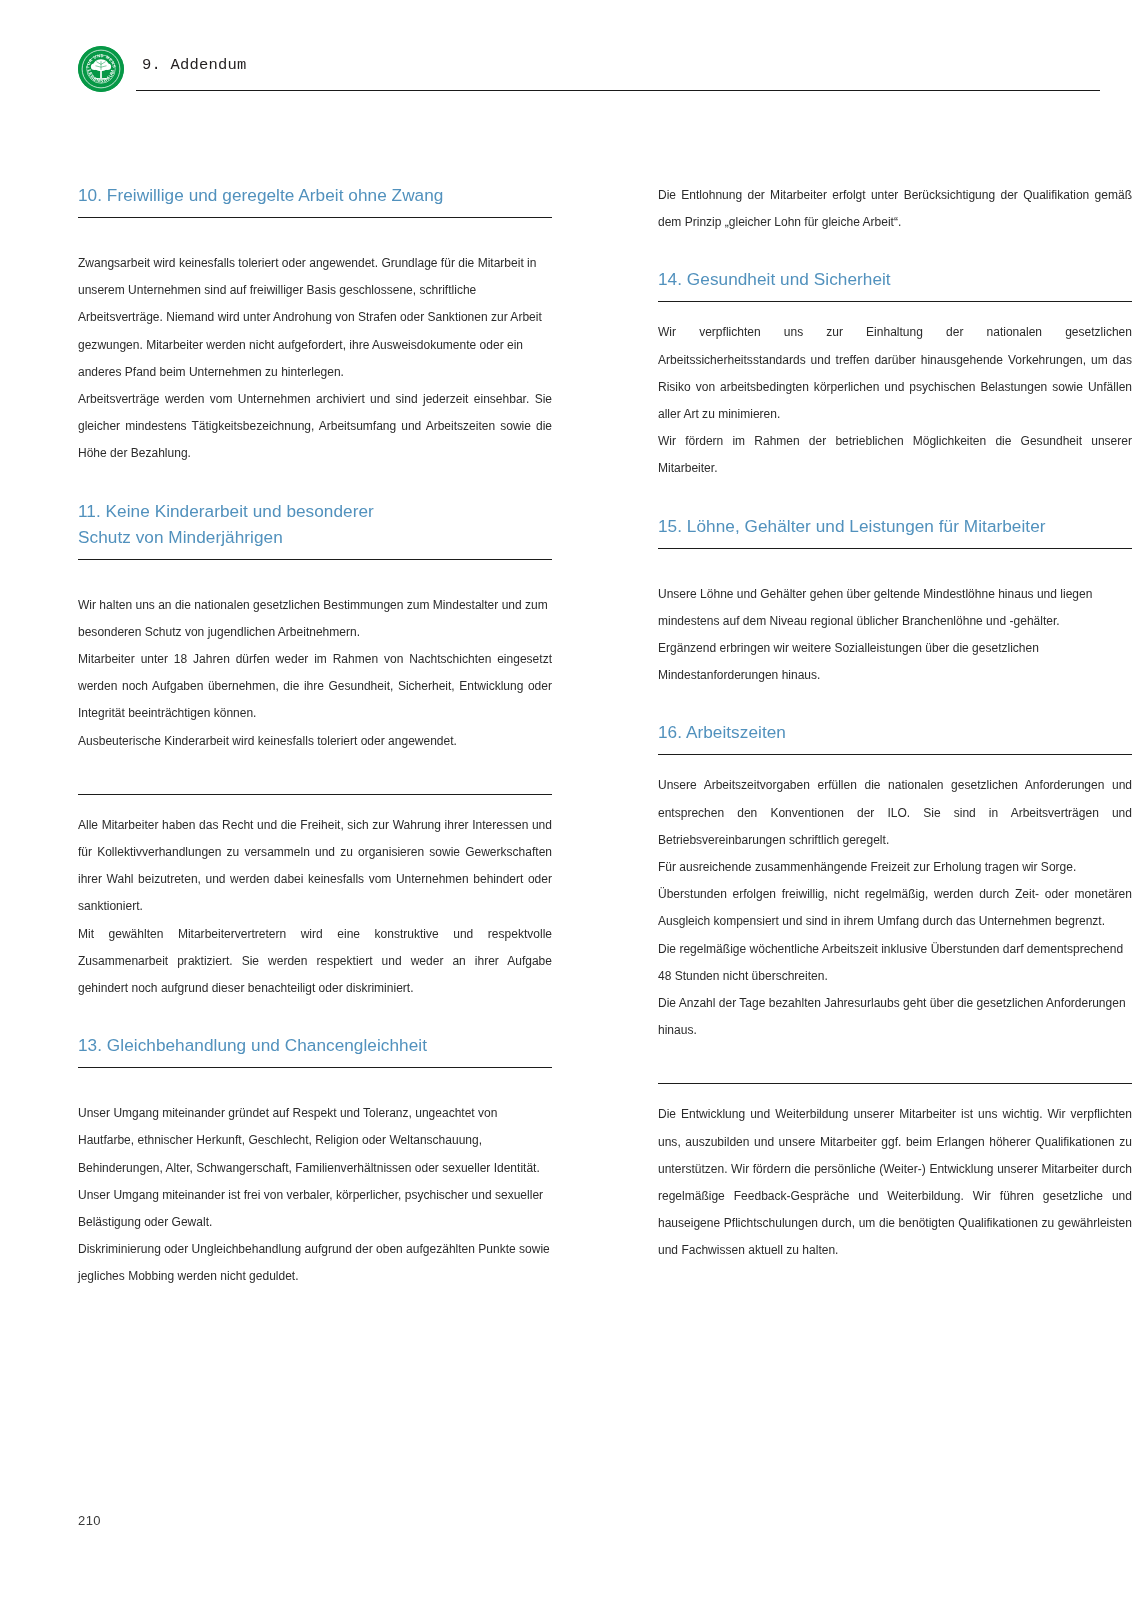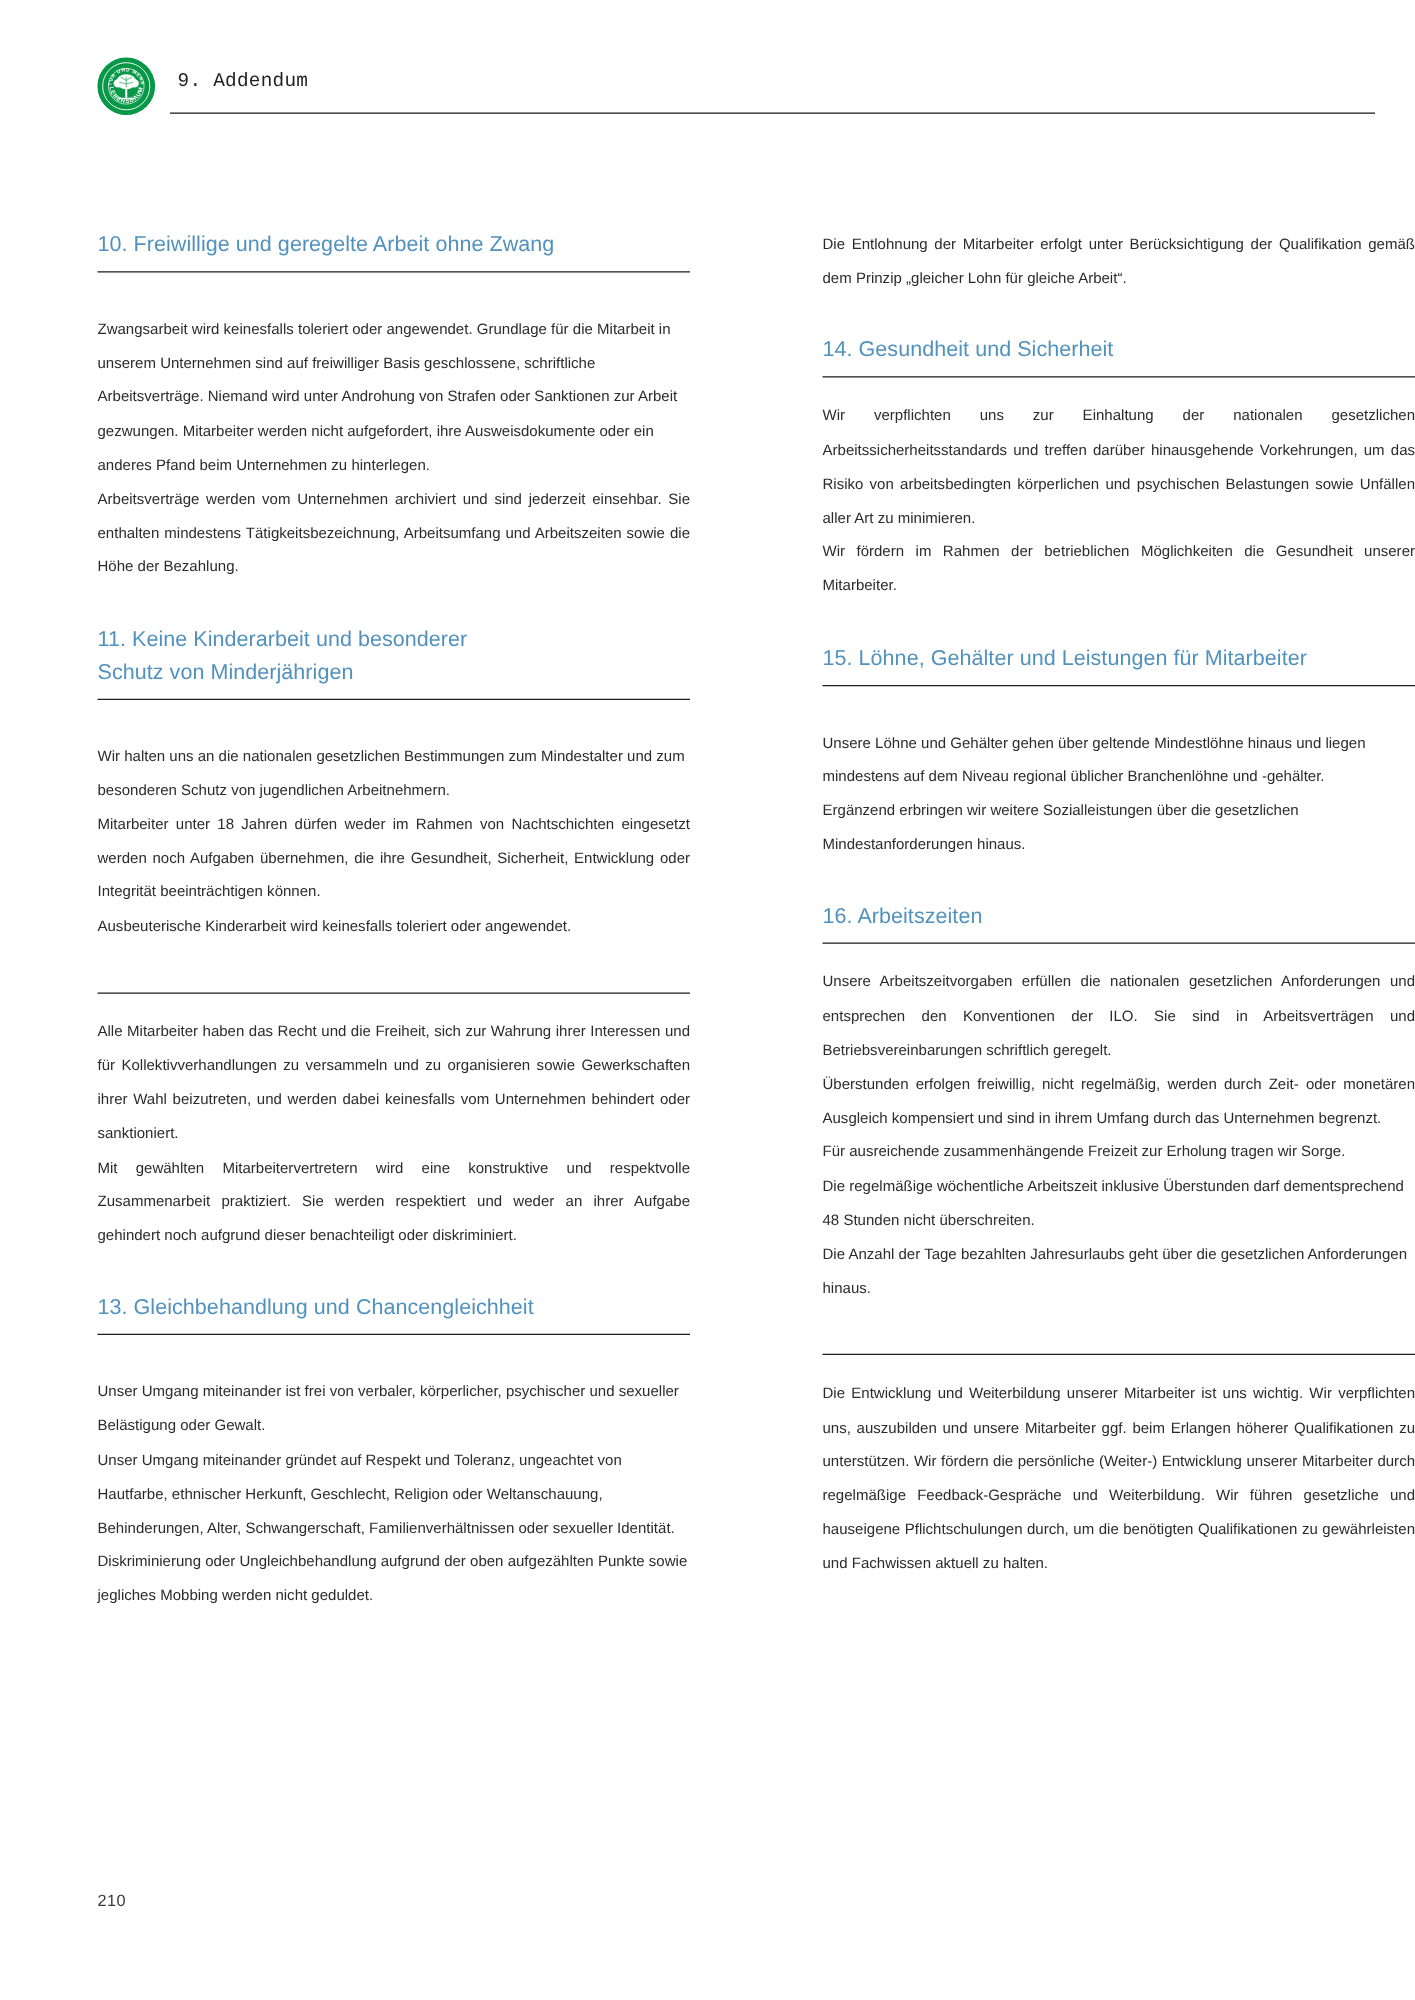--- a/index.html
+++ b/index.html
@@ -153,21 +153,21 @@
   <div class="columns">
 
     <div class="col">
 
       <div class="section">
         <h2 class="sec-title">
           <span class="ln">10. Freiwillige und geregelte Arbeit ohne Zwang</span>
         </h2>
         <div class="sec-rule"></div>
         <p class="para left">Zwangsarbeit wird keinesfalls toleriert oder angewendet. Grundlage für die Mitarbeit in unserem Unternehmen sind auf freiwilliger Basis geschlossene, schriftliche Arbeitsverträge. Niemand wird unter Androhung von Strafen oder Sanktionen zur Arbeit gezwungen. Mitarbeiter werden nicht aufgefordert, ihre Ausweisdokumente oder ein anderes Pfand beim Unternehmen zu hinterlegen.</p>
-        <p class="para">Arbeitsverträge werden vom Unternehmen archiviert und sind jederzeit einsehbar. Sie enthalten mindestens Tätigkeitsbezeichnung, Arbeitsumfang und Arbeitszeiten sowie die Höhe der Bezahlung.</p>
+        <p class="para">Arbeitsverträge werden vom Unternehmen archiviert und sind jederzeit einsehbar. Sie gleicher mindestens Tätigkeitsbezeichnung, Arbeitsumfang und Arbeitszeiten sowie die Höhe der Bezahlung.</p>
       </div>
 
       <div class="gap-sec"></div>
 
       <div class="section">
         <h2 class="sec-title">
           <span class="ln">11. Keine Kinderarbeit und besonderer</span>
           <span class="ln">Schutz von Minderjährigen</span>
         </h2>
         <div class="sec-rule"></div>
@@ -184,22 +184,22 @@
         <p class="para">Mit gewählten Mitarbeitervertretern wird eine konstruktive und respektvolle Zusammenarbeit praktiziert. Sie werden respektiert und weder an ihrer Aufgabe gehindert noch aufgrund dieser benachteiligt oder diskriminiert.</p>
       </div>
 
       <div class="gap-sec"></div>
 
       <div class="section">
         <h2 class="sec-title">
           <span class="ln">13. Gleichbehandlung und Chancengleichheit</span>
         </h2>
         <div class="sec-rule"></div>
+        <p class="para left">Unser Umgang miteinander gründet auf Respekt und Toleranz, ungeachtet von Hautfarbe, ethnischer Herkunft, Geschlecht, Religion oder Weltanschauung, Behinderungen, Alter, Schwangerschaft, Familienverhältnissen oder sexueller Identität.</p>
         <p class="para left">Unser Umgang miteinander ist frei von verbaler, körperlicher, psychischer und sexueller Belästigung oder Gewalt.</p>
-        <p class="para left">Unser Umgang miteinander gründet auf Respekt und Toleranz, ungeachtet von Hautfarbe, ethnischer Herkunft, Geschlecht, Religion oder Weltanschauung, Behinderungen, Alter, Schwangerschaft, Familienverhältnissen oder sexueller Identität.</p>
         <p class="para left">Diskriminierung oder Ungleichbehandlung aufgrund der oben aufgezählten Punkte sowie jegliches Mobbing werden nicht geduldet.</p>
       </div>
 
     </div>
 
     <div class="col">
 
       <p class="para">Die Entlohnung der Mitarbeiter erfolgt unter Berücksichtigung der Qualifikation gemäß dem Prinzip „gleicher Lohn für gleiche Arbeit“.</p>
 
       <div class="gap-sec"></div>
@@ -225,22 +225,22 @@
       </div>
 
       <div class="gap-sec"></div>
 
       <div class="section">
         <h2 class="sec-title">
           <span class="ln">16. Arbeitszeiten</span>
         </h2>
         <div class="sec-rule"></div>
         <p class="para">Unsere Arbeitszeitvorgaben erfüllen die nationalen gesetzlichen Anforderungen und entsprechen den Konventionen der ILO. Sie sind in Arbeitsverträgen und Betriebsvereinbarungen schriftlich geregelt.</p>
+        <p class="para left">Für ausreichende zusammenhängende Freizeit zur Erholung tragen wir Sorge.</p>
         <p class="para">Überstunden erfolgen freiwillig, nicht regelmäßig, werden durch Zeit- oder monetären Ausgleich kompensiert und sind in ihrem Umfang durch das Unternehmen begrenzt.</p>
-        <p class="para left">Für ausreichende zusammenhängende Freizeit zur Erholung tragen wir Sorge.</p>
         <p class="para left">Die regelmäßige wöchentliche Arbeitszeit inklusive Überstunden darf dementsprechend 48 Stunden nicht überschreiten.</p>
         <p class="para left">Die Anzahl der Tage bezahlten Jahresurlaubs geht über die gesetzlichen Anforderungen hinaus.</p>
       </div>
 
       <div class="gap-sec"></div>
 
       <div class="section">
         <div class="sec-rule"></div>
         <p class="para">Die Entwicklung und Weiterbildung unserer Mitarbeiter ist uns wichtig. Wir verpflichten uns, auszubilden und unsere Mitarbeiter ggf. beim Erlangen höherer Qualifikationen zu unterstützen. Wir fördern die persönliche (Weiter-) Entwicklung unserer Mitarbeiter durch regelmäßige Feedback-Gespräche und Weiterbildung. Wir führen gesetzliche und hauseigene Pflichtschulungen durch, um die benötigten Qualifikationen zu gewährleisten und Fachwissen aktuell zu halten.</p>
       </div>

